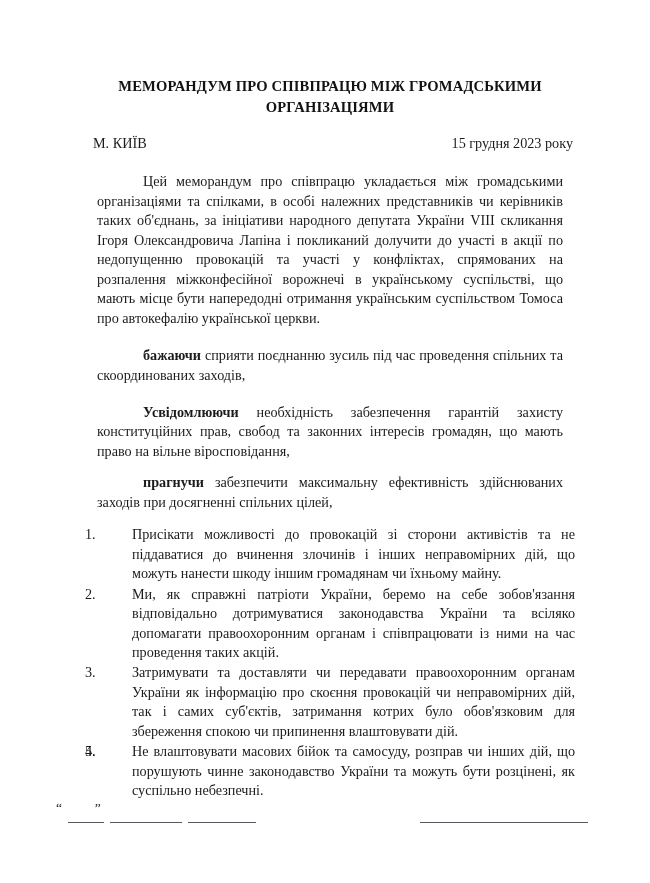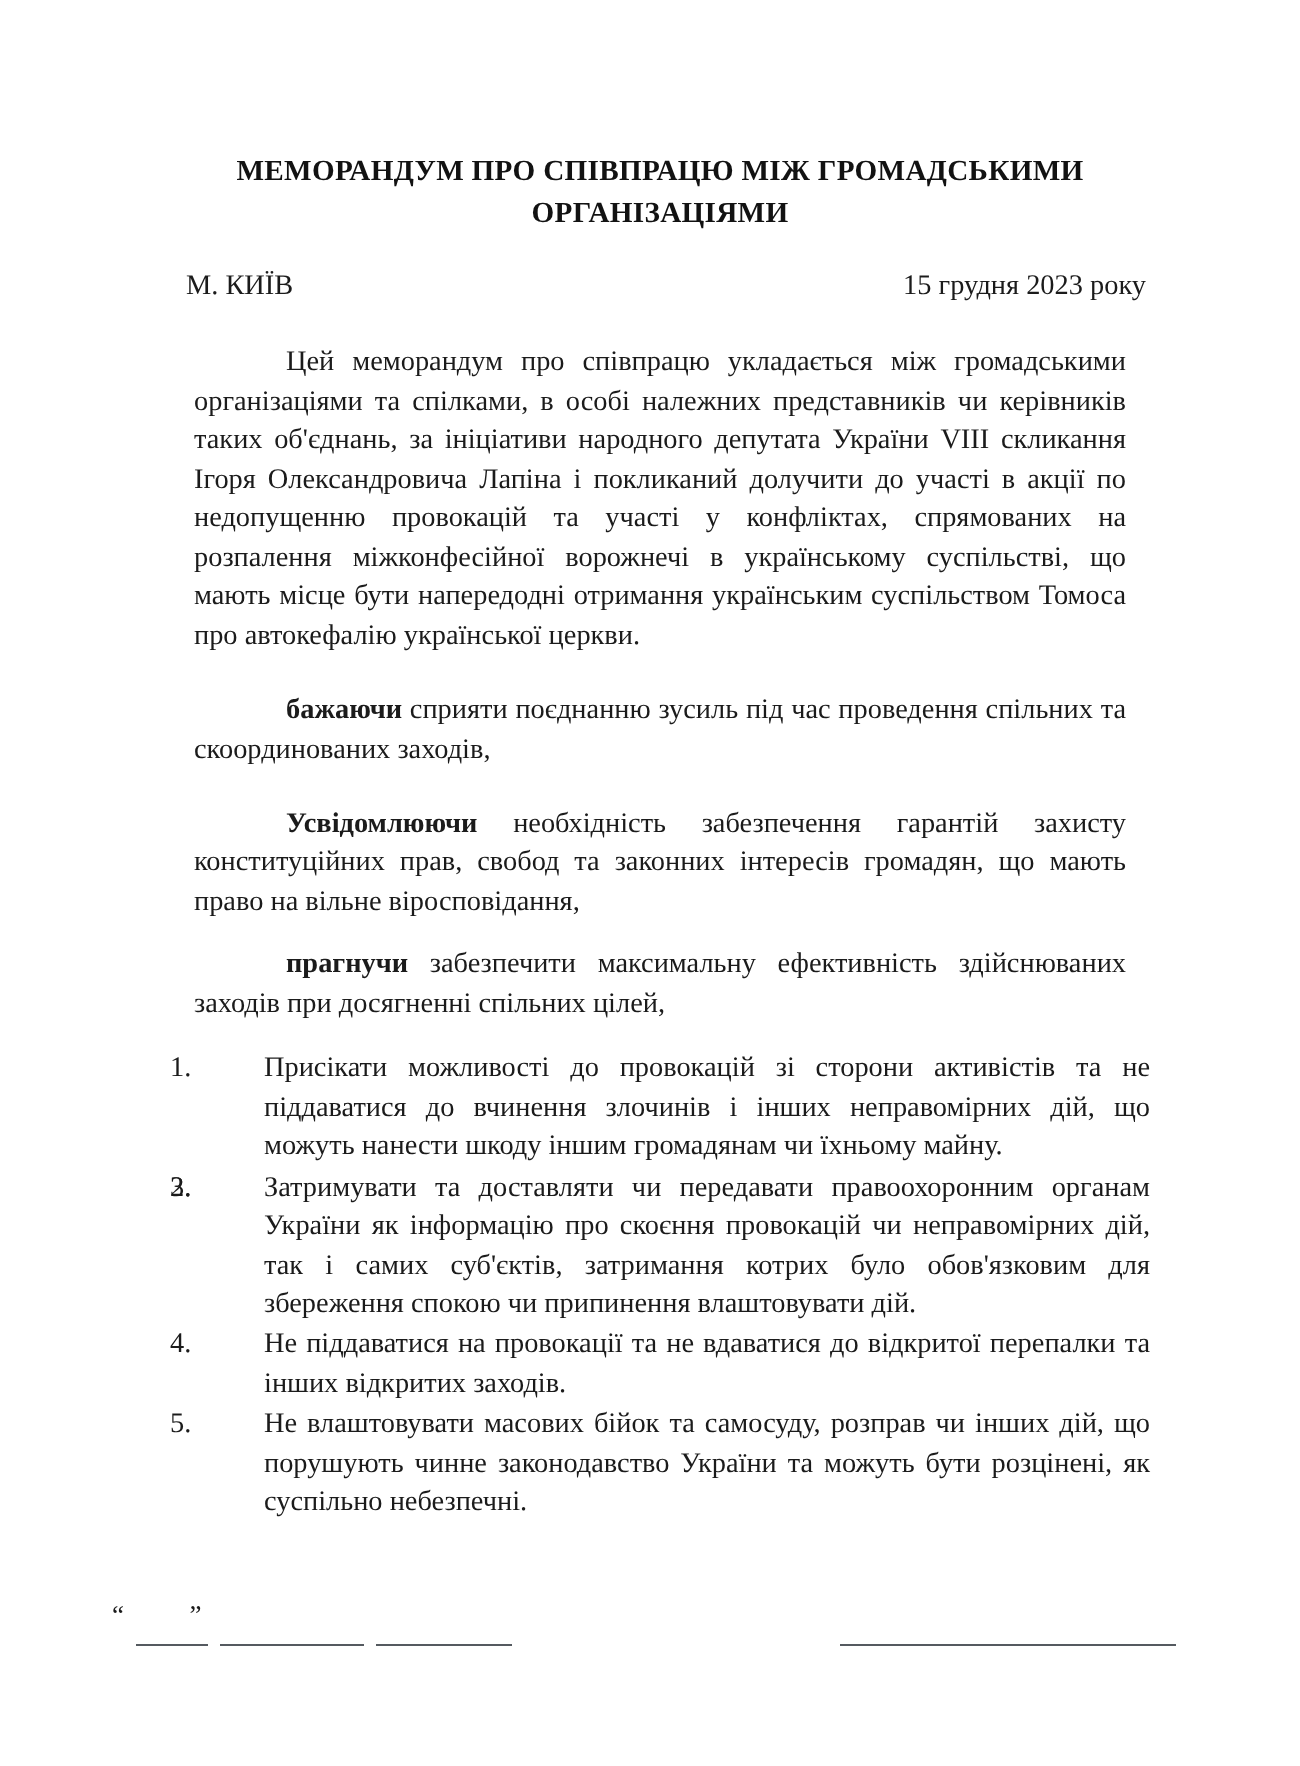--- a/index.html
+++ b/index.html
@@ -140,28 +140,28 @@
     <p class="para tight"><b>прагнучи</b><span> забезпечити максимальну ефективність здійснюваних заходів при досягненні спільних цілей,</span></p>
 
 
     <ol class="list">
       <li>
         <span class="num">1.</span>
         <span>Присікати можливості до провокацій зі сторони активістів та не піддаватися до вчинення злочинів і інших неправомірних дій, що можуть нанести шкоду іншим громадянам чи їхньому майну.</span>
       </li>
       <li>
         <span class="num">2.</span>
+        <span>Ми, як справжні патріоти України, беремо на себе зобов'язання відповідально дотримуватися законодавства України та всіляко допомагати правоохоронним органам і співпрацювати із ними на час проведення таких акцій.</span>
       </li>
       <li>
         <span class="num">3.</span>
         <span>Затримувати та доставляти чи передавати правоохоронним органам України як інформацію про скоєння провокацій чи неправомірних дій, так і самих суб'єктів, затримання котрих було обов'язковим для збереження спокою чи припинення влаштовувати дій.</span>
       </li>
       <li>
         <span class="num">4.</span>
-        <span>Не піддаватися на провокації та не вдаватися до відкритої перепалки та інших відкритих заходів.</span>
       </li>
       <li>
         <span class="num">5.</span>
         <span>Не влаштовувати масових бійок та самосуду, розправ чи інших дій, що порушують чинне законодавство України та можуть бути розцінені, як суспільно небезпечні.</span>
       </li>
     </ol>
 
   </div>
 
   <div class="signatures">

